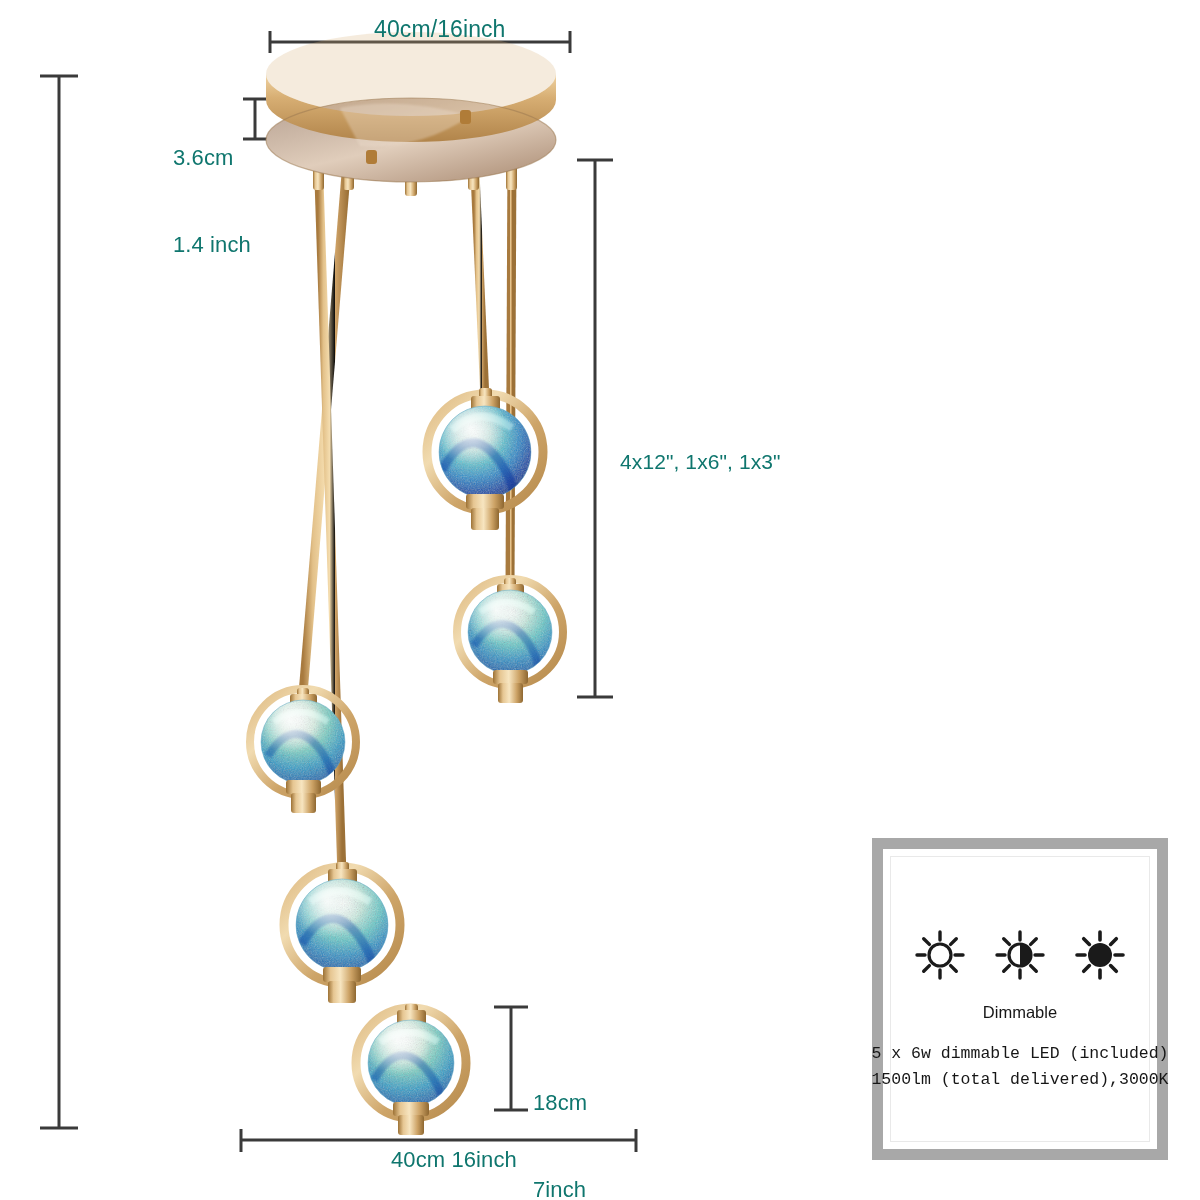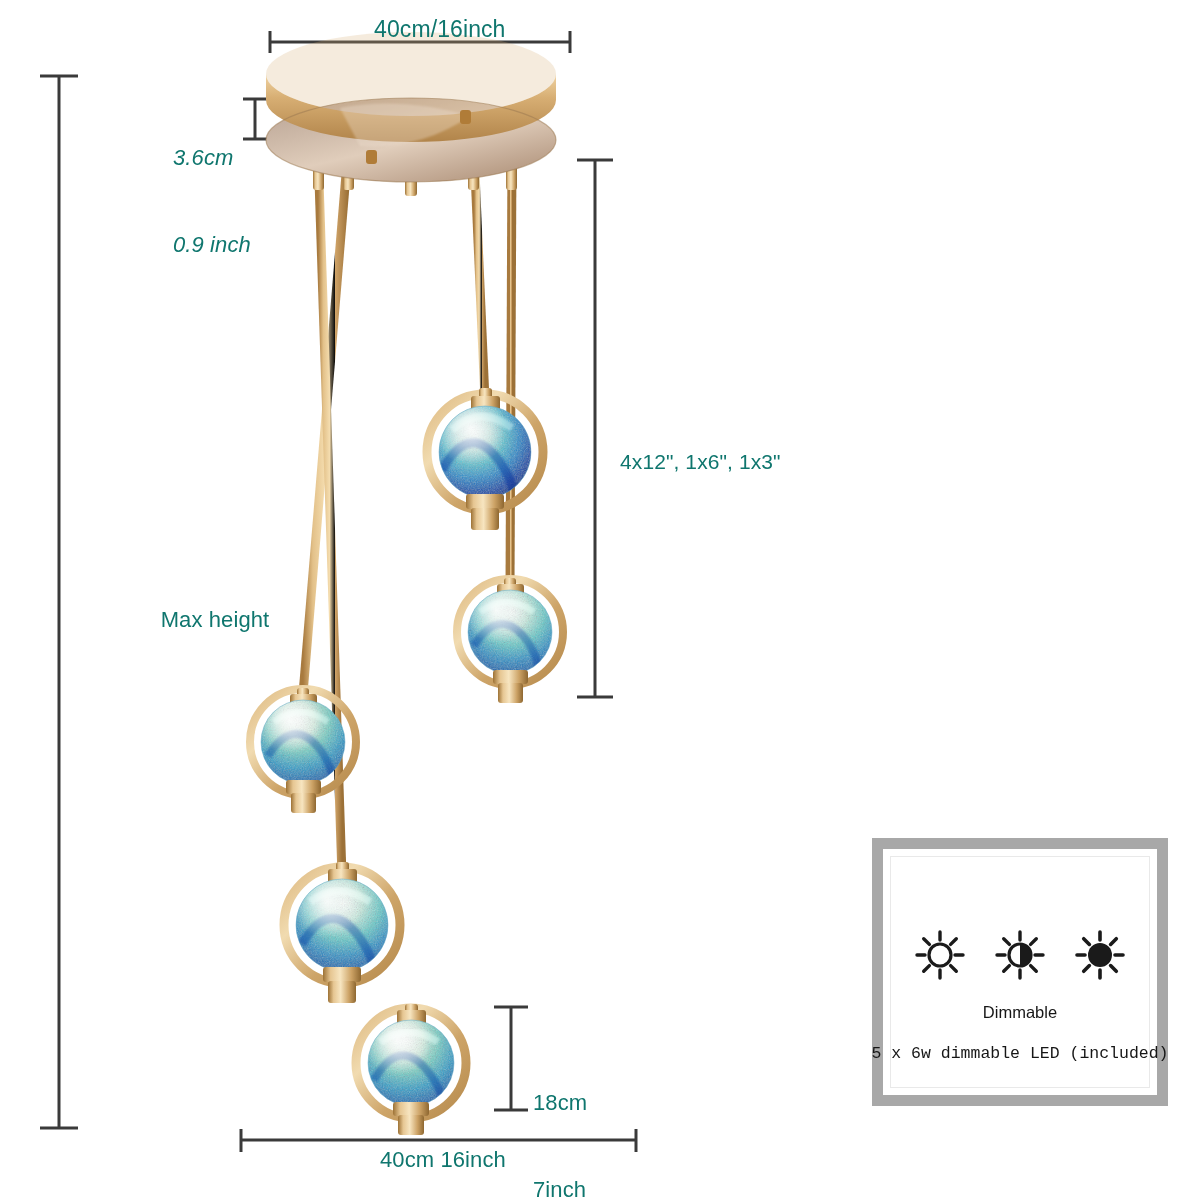--- a/index.html
+++ b/index.html
@@ -15,29 +15,29 @@
   .dimtext{
     position:absolute;
     font-family:"Liberation Sans","DejaVu Sans",sans-serif;
     color:#0f766e;
     white-space:pre;
     line-height:1.32;
     letter-spacing:.1px;
   }
 
   #label-top-width{left:374px;top:14px;font-size:23px;}
-  #label-canopy-height{left:173px;top:85px;font-size:22px;text-align:left;font-style:italic;}
+  #label-canopy-height{left:173px;top:85px;font-size:22px;text-align:left;}
   #label-rod-lengths{left:620px;top:393px;font-size:21px;}
   #label-max-height{left:95px;top:547px;font-size:22px;text-align:center;width:240px;}
   #label-globe-size{left:533px;top:1030px;font-size:22px;}
-  #label-bottom-width{left:380px;top:1145px;font-size:22px;}
+  #label-bottom-width{left:391px;top:1145px;font-size:22px;}
 
   
   .infobox{
-    position:absolute;left:872px;top:838px;width:296px;height:268px;
+    position:absolute;left:872px;top:838px;width:296px;height:322px;
     background:#ffffff;border:11px solid #a8a8a8;box-sizing:border-box;padding-left:20px;
   }
   .infobox-inner{
     position:absolute;inset:7px;border:1px solid #e9e9e9;background:#fff;
     display:flex;flex-direction:column;align-items:center;box-sizing:border-box;
   }
   .suns{display:flex;align-items:center;justify-content:center;gap:28px;margin-top:72px;}
   .sun{width:52px;height:52px;position:relative;}
   .info-lines{margin-top:18px;text-align:center;}
   .info-lines div{font-size:16.5px;color:#161616;line-height:1.62;white-space:pre;}
@@ -283,29 +283,28 @@
       <circle cx="411" cy="1063" r="43" fill="none" stroke="#6aa9c6" stroke-width="1" opacity="0.5"></circle>
       <rect x="393" y="1102" width="36" height="14" rx="3" fill="url(#gCollar)"></rect>
       <rect x="398" y="1115" width="26" height="20" rx="3" fill="url(#gCollar)"></rect>
     </g>
   </svg>
 
   <div class="dimtext" id="label-top-width">40cm/16inch</div>
 
   <div class="dimtext" id="label-canopy-height">
     <div>3.6cm</div>
-    <div>0.9 inch</div>
+    <div>1.4 inch</div>
   </div>
 
   <div class="dimtext" id="label-rod-lengths">
     <div>4x12", 1x6", 1x3"</div>
   </div>
 
   <div class="dimtext" id="label-max-height">
-    <div>Max height</div>
   </div>
 
   <div class="dimtext" id="label-globe-size">
     <div>18cm</div>
     <div>7inch</div>
   </div>
 
   <div class="dimtext" id="label-bottom-width">40cm 16inch</div>
 
   <div class="infobox">
@@ -359,18 +358,19 @@
             </g>
             <circle cx="26" cy="26" r="12" fill="#1a1a1a"></circle>
           </svg>
         </span>
       </div>
 
       <div class="info-lines">
         <div>Dimmable</div>
         <div class="info-spacer"></div>
         <div class="spec">5 x 6w dimmable LED (included)</div>
+        <div class="spec">1500lm (total delivered),3000K</div>
       </div>
 
     </div>
   </div>
 
 </div>
 
 </body></html>

